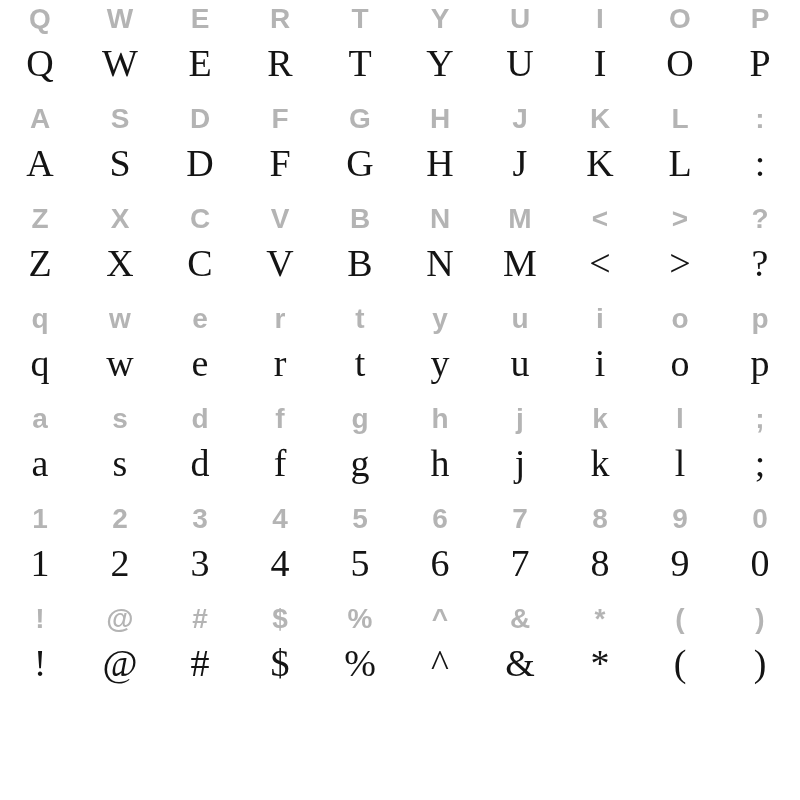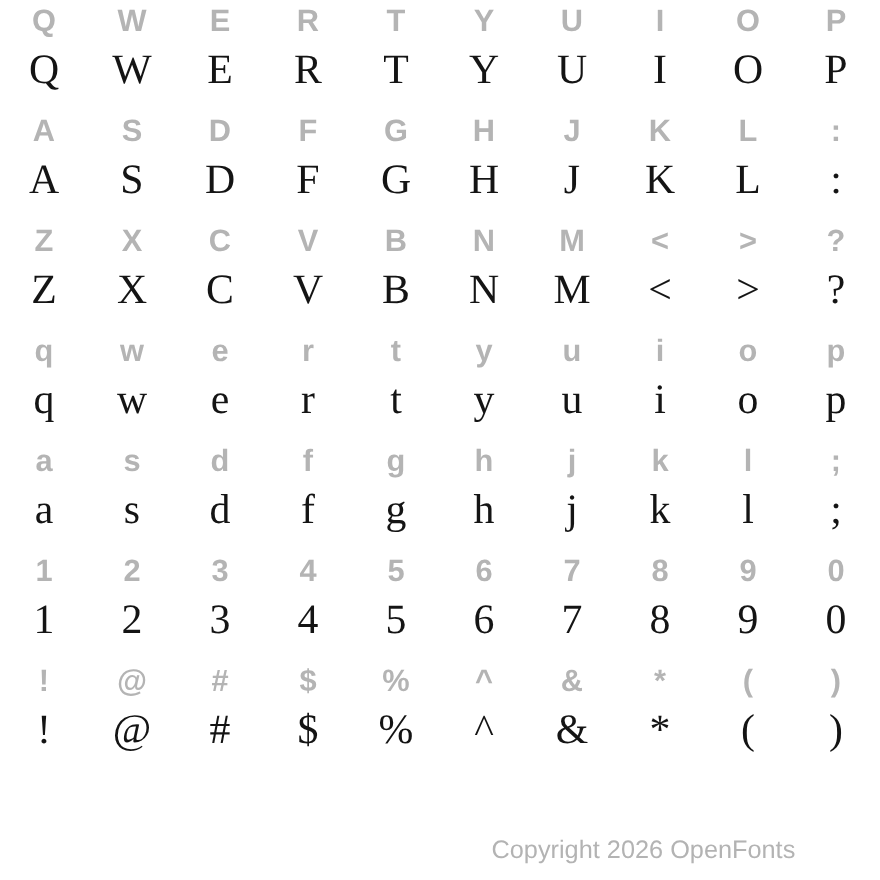--- a/index.html
+++ b/index.html
@@ -236,14 +236,13 @@
           <span>$</span>
           <span>%</span>
           <span>^</span>
           <span>&amp;</span>
           <span>*</span>
           <span>(</span>
           <span>)</span>
         </div>
       </div>
     </div>
-  <div class="copyright">Copyright 2026 OpenFonts</div>
 </div>
 
 </body></html>

